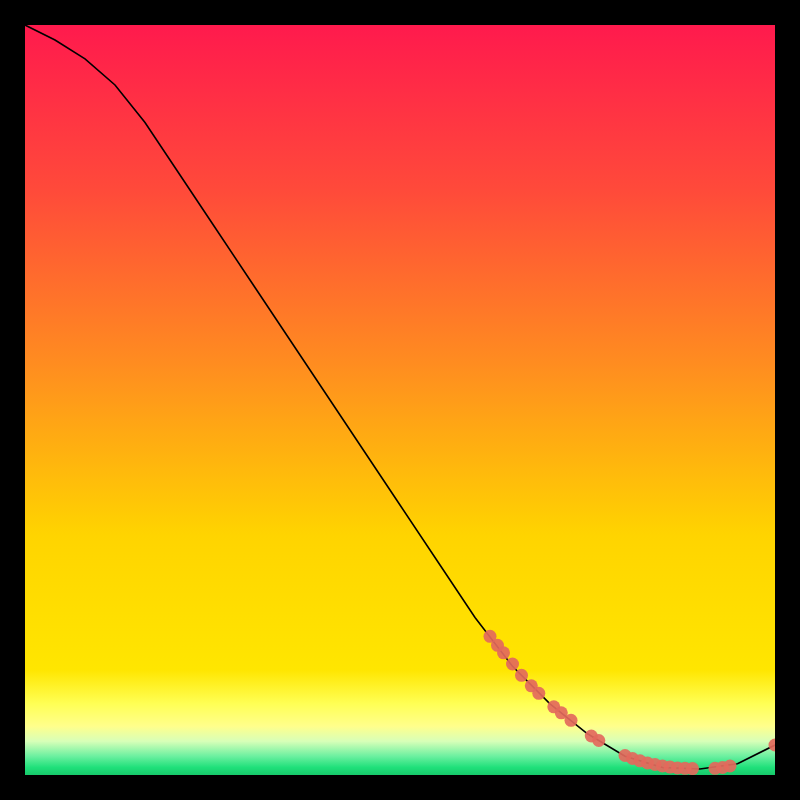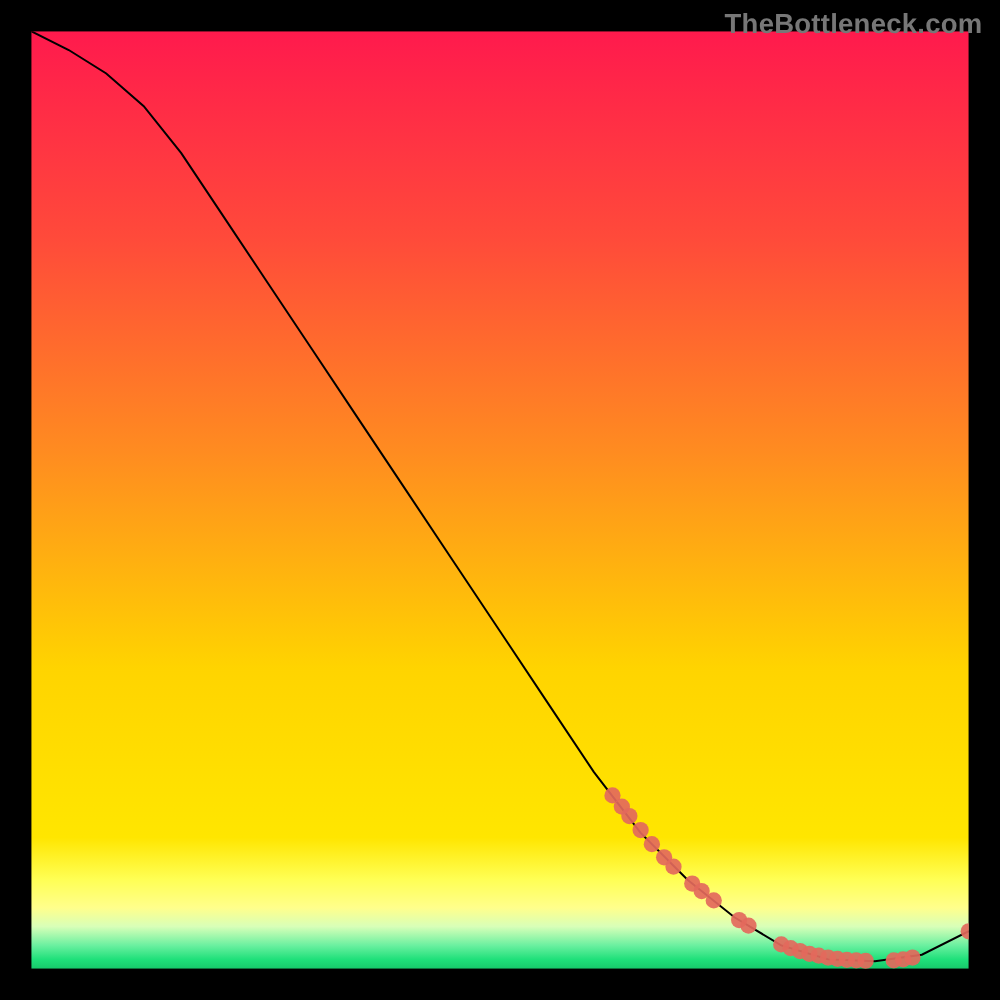--- a/index.html
+++ b/index.html
@@ -33,21 +33,20 @@
     top: 25px;
     width: 750px;
     height: 750px;
   }
   svg { display: block; }
 </style>
 </head>
 <body>
 
 <div class="frame">
-  <div class="watermark">TheBottleneck.com</div>
 
   <div class="plot">
     <svg id="chart-svg" width="750" height="750" viewBox="0 0 750 750">
       <defs>
 
         <linearGradient id="bg-grad" x1="0" y1="0" x2="0" y2="1">
           <stop offset="0" stop-color="#ff1a4d"></stop>
           <stop offset="0.22" stop-color="#ff4a3a"></stop>
           <stop offset="0.45" stop-color="#ff8c20"></stop>
           <stop offset="0.68" stop-color="#ffd400"></stop>

